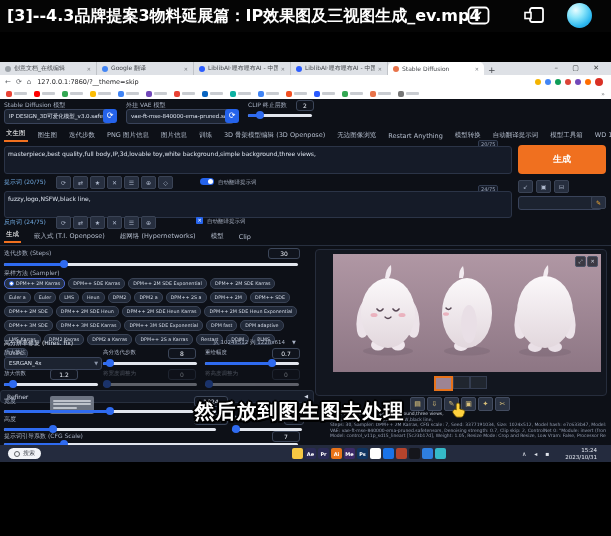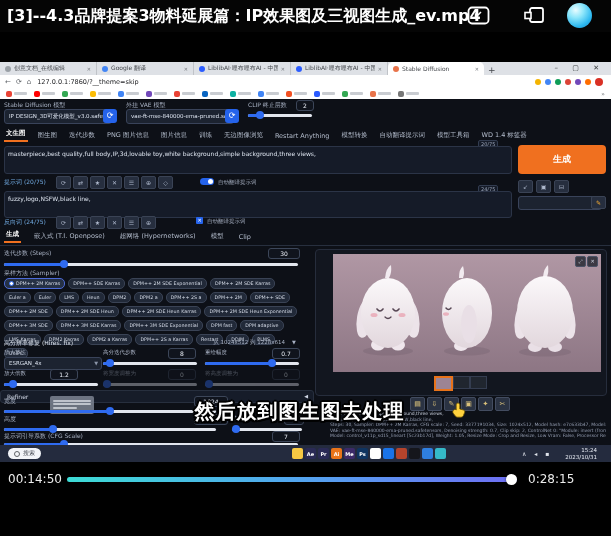--- a/index.html
+++ b/index.html
@@ -48,21 +48,21 @@
   .slider b{position:absolute;top:-3px;width:8px;height:8px;border-radius:50%;background:#2f6bf0;}
   .dim{opacity:.38;}
   .refreshbtn{position:absolute;width:14px;height:14px;background:#2563eb;border-radius:3px;color:#fff;
               font-size:8px;text-align:center;line-height:14px;}
   .tarea{position:absolute;background:#151b28;border:1px solid #2b3447;border-radius:3px;color:#dde4ef;
          font-size:6px;padding:3px;line-height:7px;overflow:hidden;}
   .counter{position:absolute;background:#151b28;border:1px solid #323c50;border-radius:2px;color:#98a2b6;
            font-size:5px;line-height:7px;padding:0 2px;}
   #wtabs{display:flex;gap:8px;align-items:flex-end;}
   .wtab{font-size:6.5px;color:#b4bdcd;padding:2px 2px;white-space:nowrap;flex:none;}
-  .wtab.active{color:#fff;border-bottom:2px solid #f0701f;font-weight:bold;}
+  .wtab.active{color:#fff;border-bottom:2px solid #f0701f;font-weight:normal;}
   #xtabs{display:flex;gap:11px;align-items:flex-end;}
   .genbtn{position:absolute;background:#f0701f;border-radius:4px;color:#fff;font-weight:bold;font-size:9px;
           text-align:center;}
   .tbtn{width:13px;height:11px;background:#262e3e;border:1px solid #3a4355;border-radius:2px;color:#aeb8cc;
         font-size:6px;text-align:center;line-height:11px;flex:none;}
   .toggle{position:absolute;width:14px;height:7px;border-radius:4px;background:#2563eb;}
   .toggle::after{content:"";position:absolute;right:1px;top:1px;width:5px;height:5px;border-radius:50%;background:#fff;}
   .chk{position:absolute;width:7px;height:7px;border-radius:1px;background:#2563eb;color:#fff;font-size:5px;
        line-height:7px;text-align:center;}
   #pills{display:flex;flex-wrap:wrap;gap:3px;}
@@ -263,20 +263,21 @@
         </div>
 
       <div class="a" id="wtabs" style="left:4px;top:29px;height:14px;">
 
       <div class="wtab active"><span>文生图</span></div>
           <div class="wtab"><span>图生图</span></div>
           <div class="wtab"><span>迭代步数</span></div>
           <div class="wtab"><span>PNG 图片信息</span></div>
           <div class="wtab"><span>图片信息</span></div>
           <div class="wtab"><span>训练</span></div>
+          <div class="wtab"><span>3D 骨架模型编辑 (3D Openpose)</span></div>
           <div class="wtab"><span>无边图像浏览</span></div>
           <div class="wtab"><span>Restart Anything</span></div>
           <div class="wtab"><span>模型转换</span></div>
           <div class="wtab"><span>自动翻译提示词</span></div>
           <div class="wtab"><span>模型工具箱</span></div>
           <div class="wtab"><span>WD 1.4 标签器</span></div>
         </div>
 
       <div class="counter" style="left:478px;top:41px;">20/75</div>
       <div class="tarea" style="left:4px;top:47px;width:500px;height:20px;">masterpiece,best quality,full body,IP,3d,lovable toy,white background,simple background,three views,</div>
@@ -664,35 +665,29 @@
       <span class="a trayg" style="left:522px;top:5px;">∧ ◂ ▪</span>
       <div class="a ttime" style="right:14px;top:2px;">
         <div>15:24</div>
         <div>2023/10/31</div>
       </div>
     </div>
 
     <div class="a subtitle" style="top:366px;z-index:10;">然后放到图生图去处理</div>
   </div>
 
-  <div class="a" style="left:0;top:470px;width:611px;height:20px;">
-    <span class="a ptime" style="left:8px;top:2px;">00:14:50</span>
-    <div class="a pbar" style="left:67px;top:7px;width:450px;"></div>
-    <div class="a pthumb" style="left:506px;top:4px;"></div>
-    <span class="a ptime" style="left:528px;top:2px;">0:28:15</span>
+
+  <div class="a" style="left:0;top:490px;width:611px;height:46px;">
+    
+    
+    
+    
+    
+    
+    
+    
+    
+    
+    
+    
   </div>
 
-  <div class="a" style="left:0;top:490px;width:611px;height:46px;">
-    
-    
-    
-    
-    
-    
-    
-    
-    
-    
-    
-    
-  </div>
-
 </div>
 
 </body></html>

